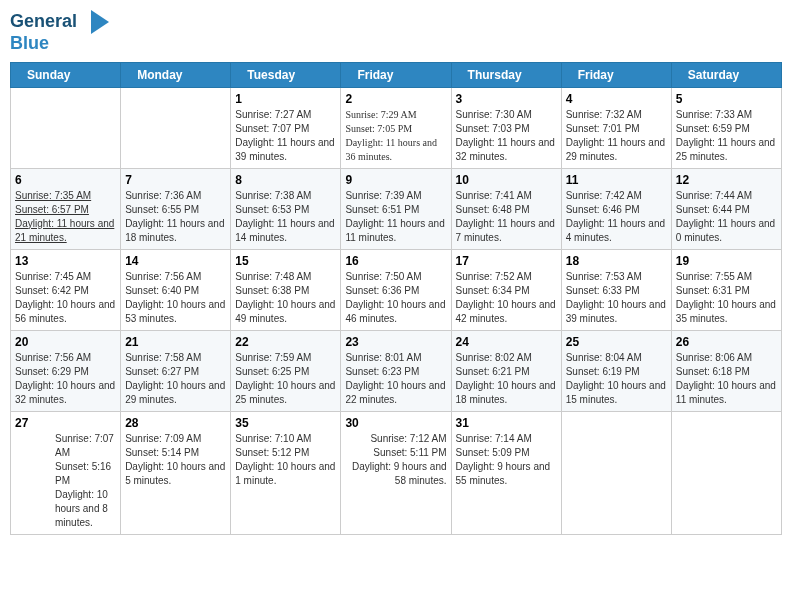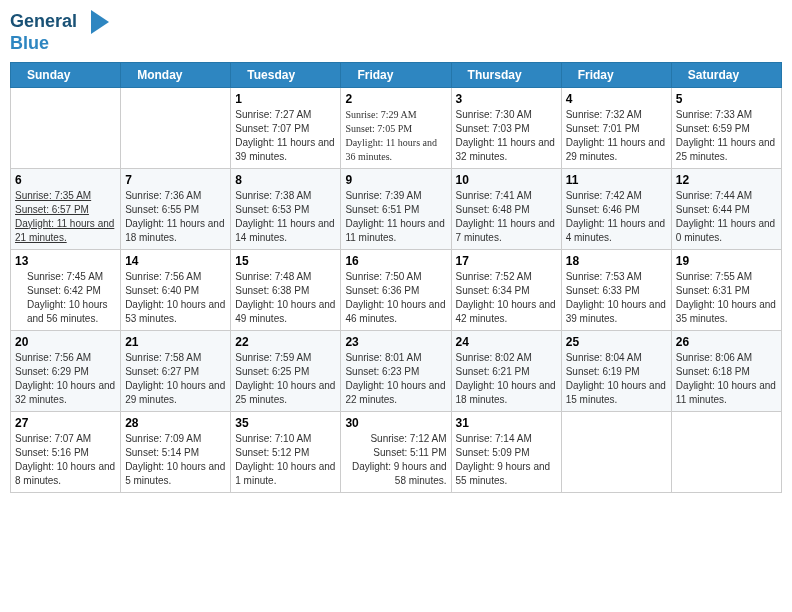--- a/index.html
+++ b/index.html
@@ -192,21 +192,21 @@
         <td>
           <span class="day-num">12</span>
           <div class="day-info" style="white-space: pre-line;">Sunrise: 7:44 AM
 Sunset: 6:44 PM
 Daylight: 11 hours and 0 minutes.</div>
         </td>
       </tr>
       <tr>
         <td>
           <span class="day-num">13</span>
-          <div class="day-info" style="white-space: pre-line; margin-left: 12px;">Sunrise: 7:45 AM
+          <div class="day-info" style="white-space: pre-line;">Sunrise: 7:45 AM
 Sunset: 6:42 PM
 Daylight: 10 hours and 56 minutes.</div>
         </td>
         <td>
           <span class="day-num">14</span>
           <div class="day-info" style="white-space: pre-line;">Sunrise: 7:56 AM
 Sunset: 6:40 PM
 Daylight: 10 hours and 53 minutes.</div>
         </td>
         <td>
@@ -280,21 +280,21 @@
         <td>
           <span class="day-num">26</span>
           <div class="day-info" style="white-space: pre-line;">Sunrise: 8:06 AM
 Sunset: 6:18 PM
 Daylight: 10 hours and 11 minutes.</div>
         </td>
       </tr>
       <tr>
         <td>
           <span class="day-num">27</span>
-          <div class="day-info" style="white-space: pre-line;">Sunrise: 7:07 AM
+          <div class="day-info" style="white-space: pre-line; margin-left: 40px;">Sunrise: 7:07 AM
 Sunset: 5:16 PM
 Daylight: 10 hours and 8 minutes.</div>
         </td>
         <td>
           <span class="day-num">28</span>
           <div class="day-info" style="white-space: pre-line;">Sunrise: 7:09 AM
 Sunset: 5:14 PM
 Daylight: 10 hours and 5 minutes.</div>
         </td>
         <td>

